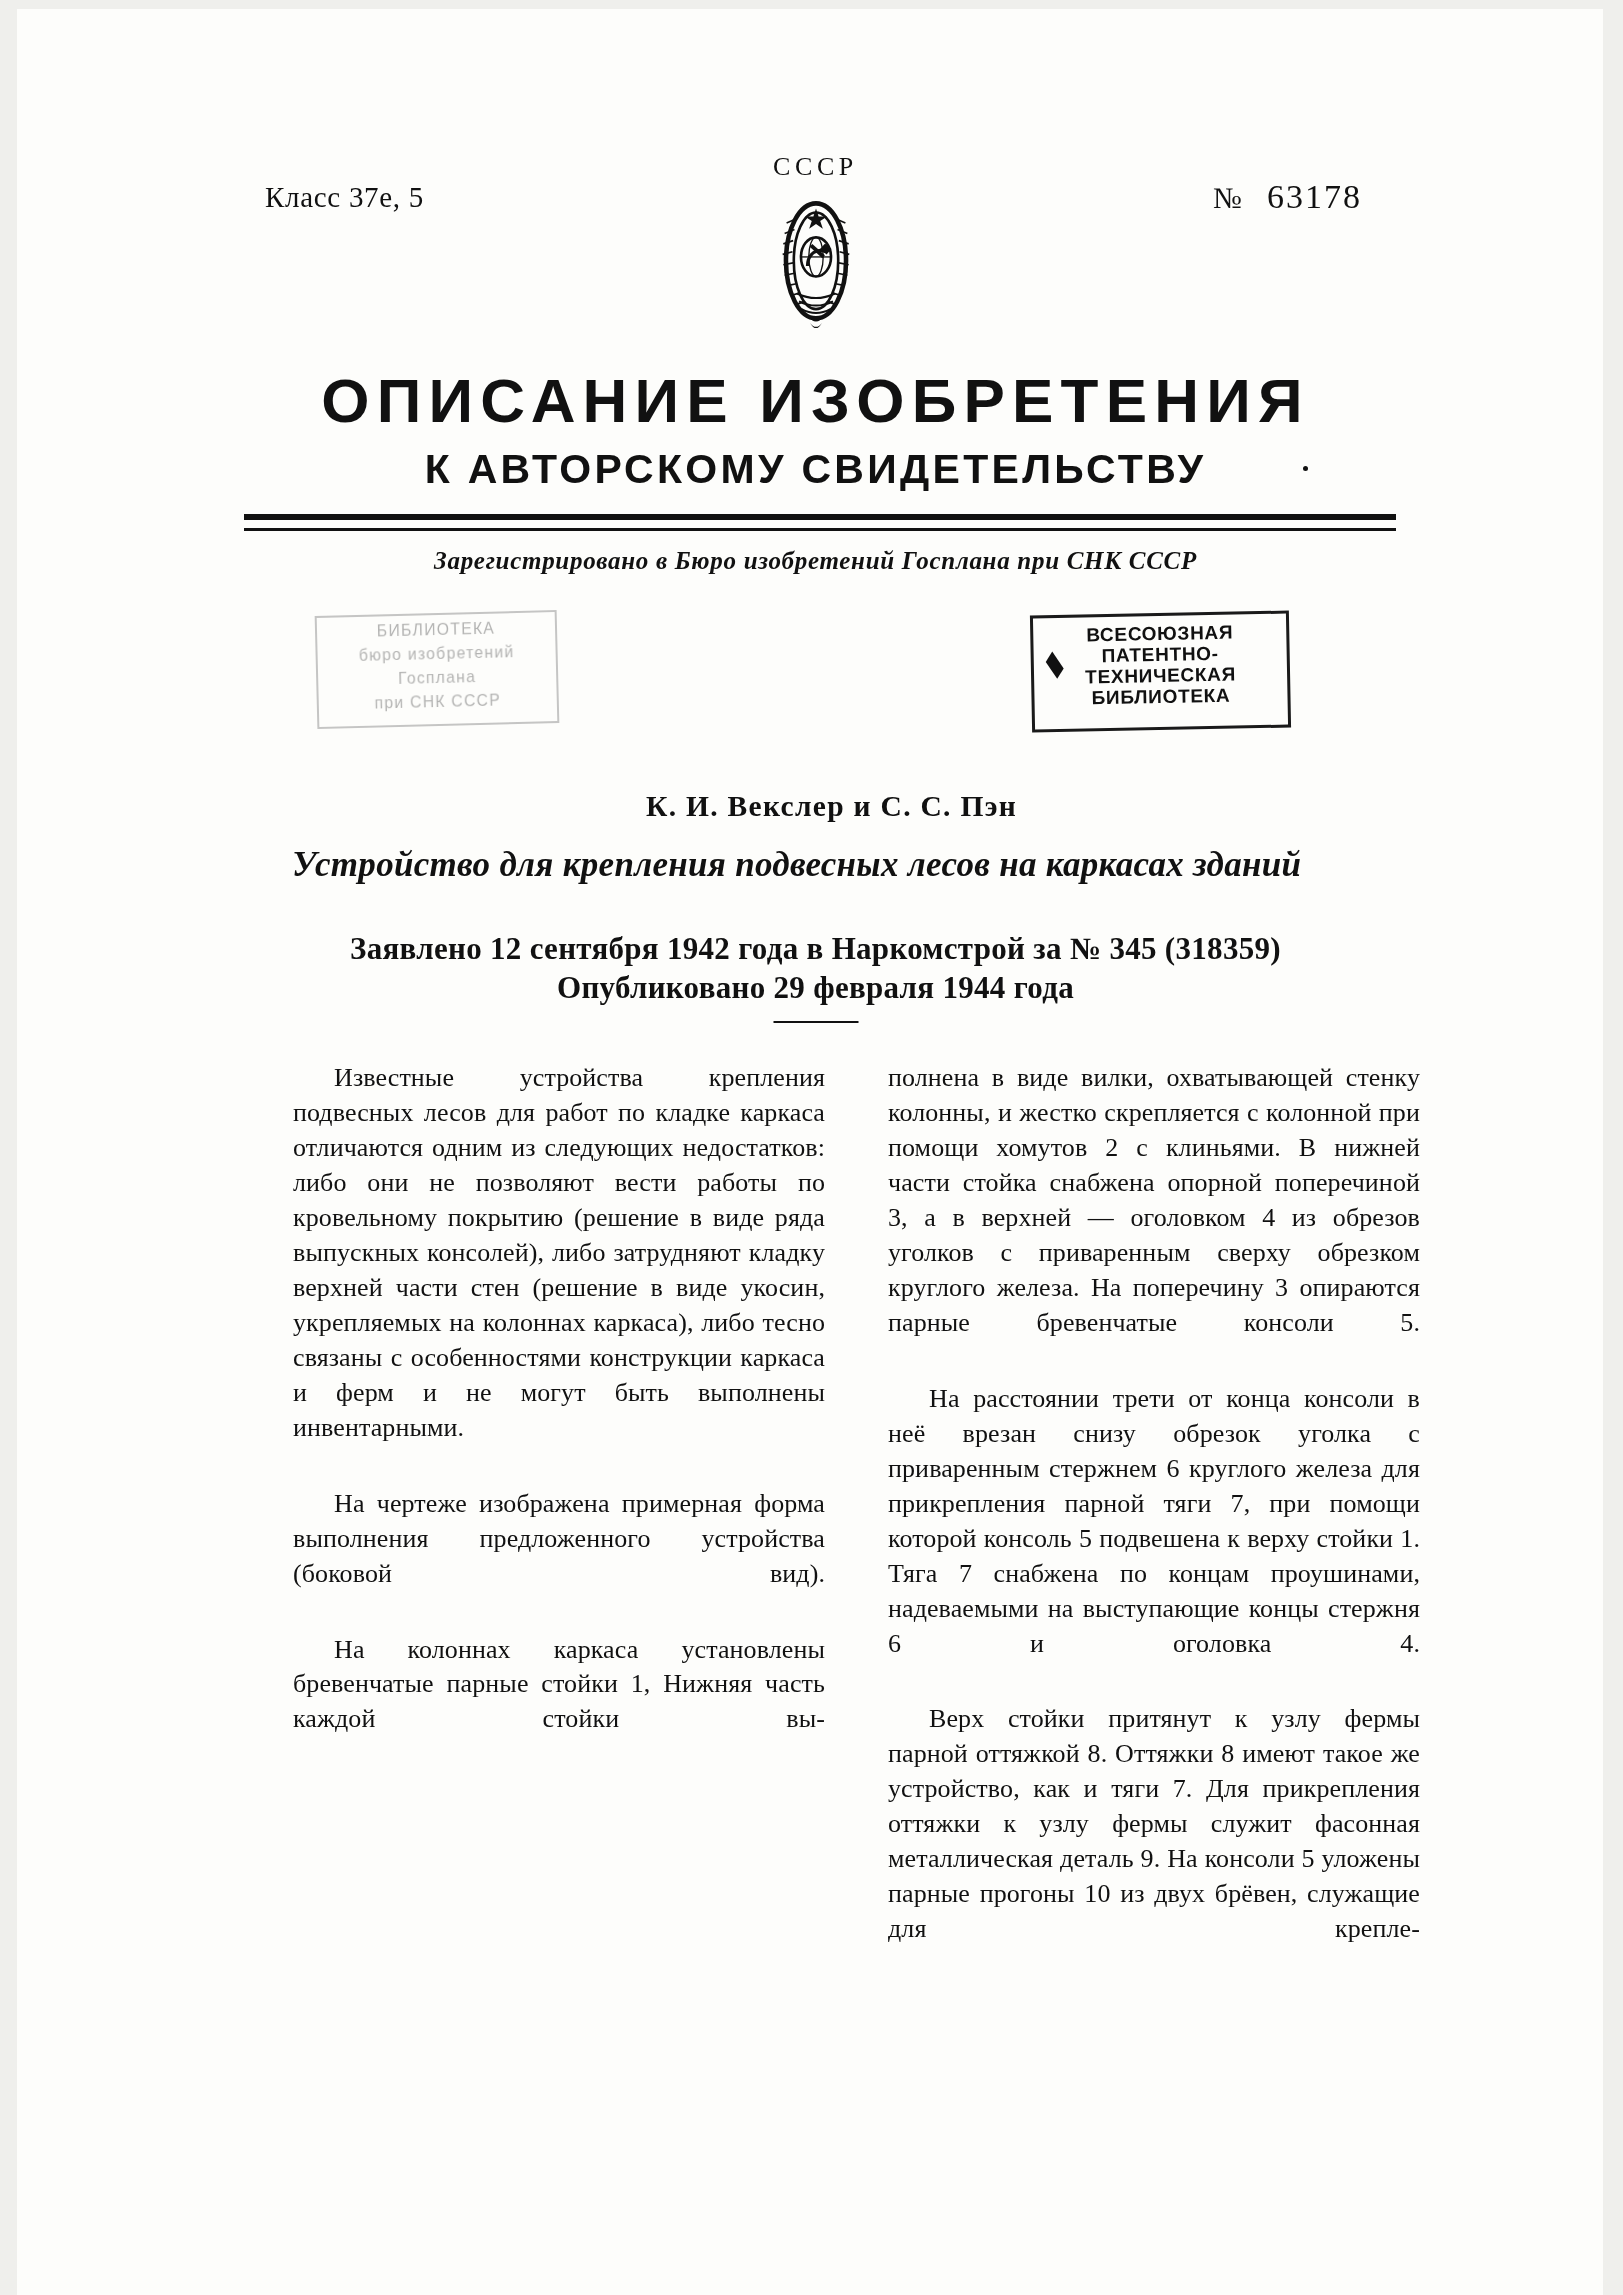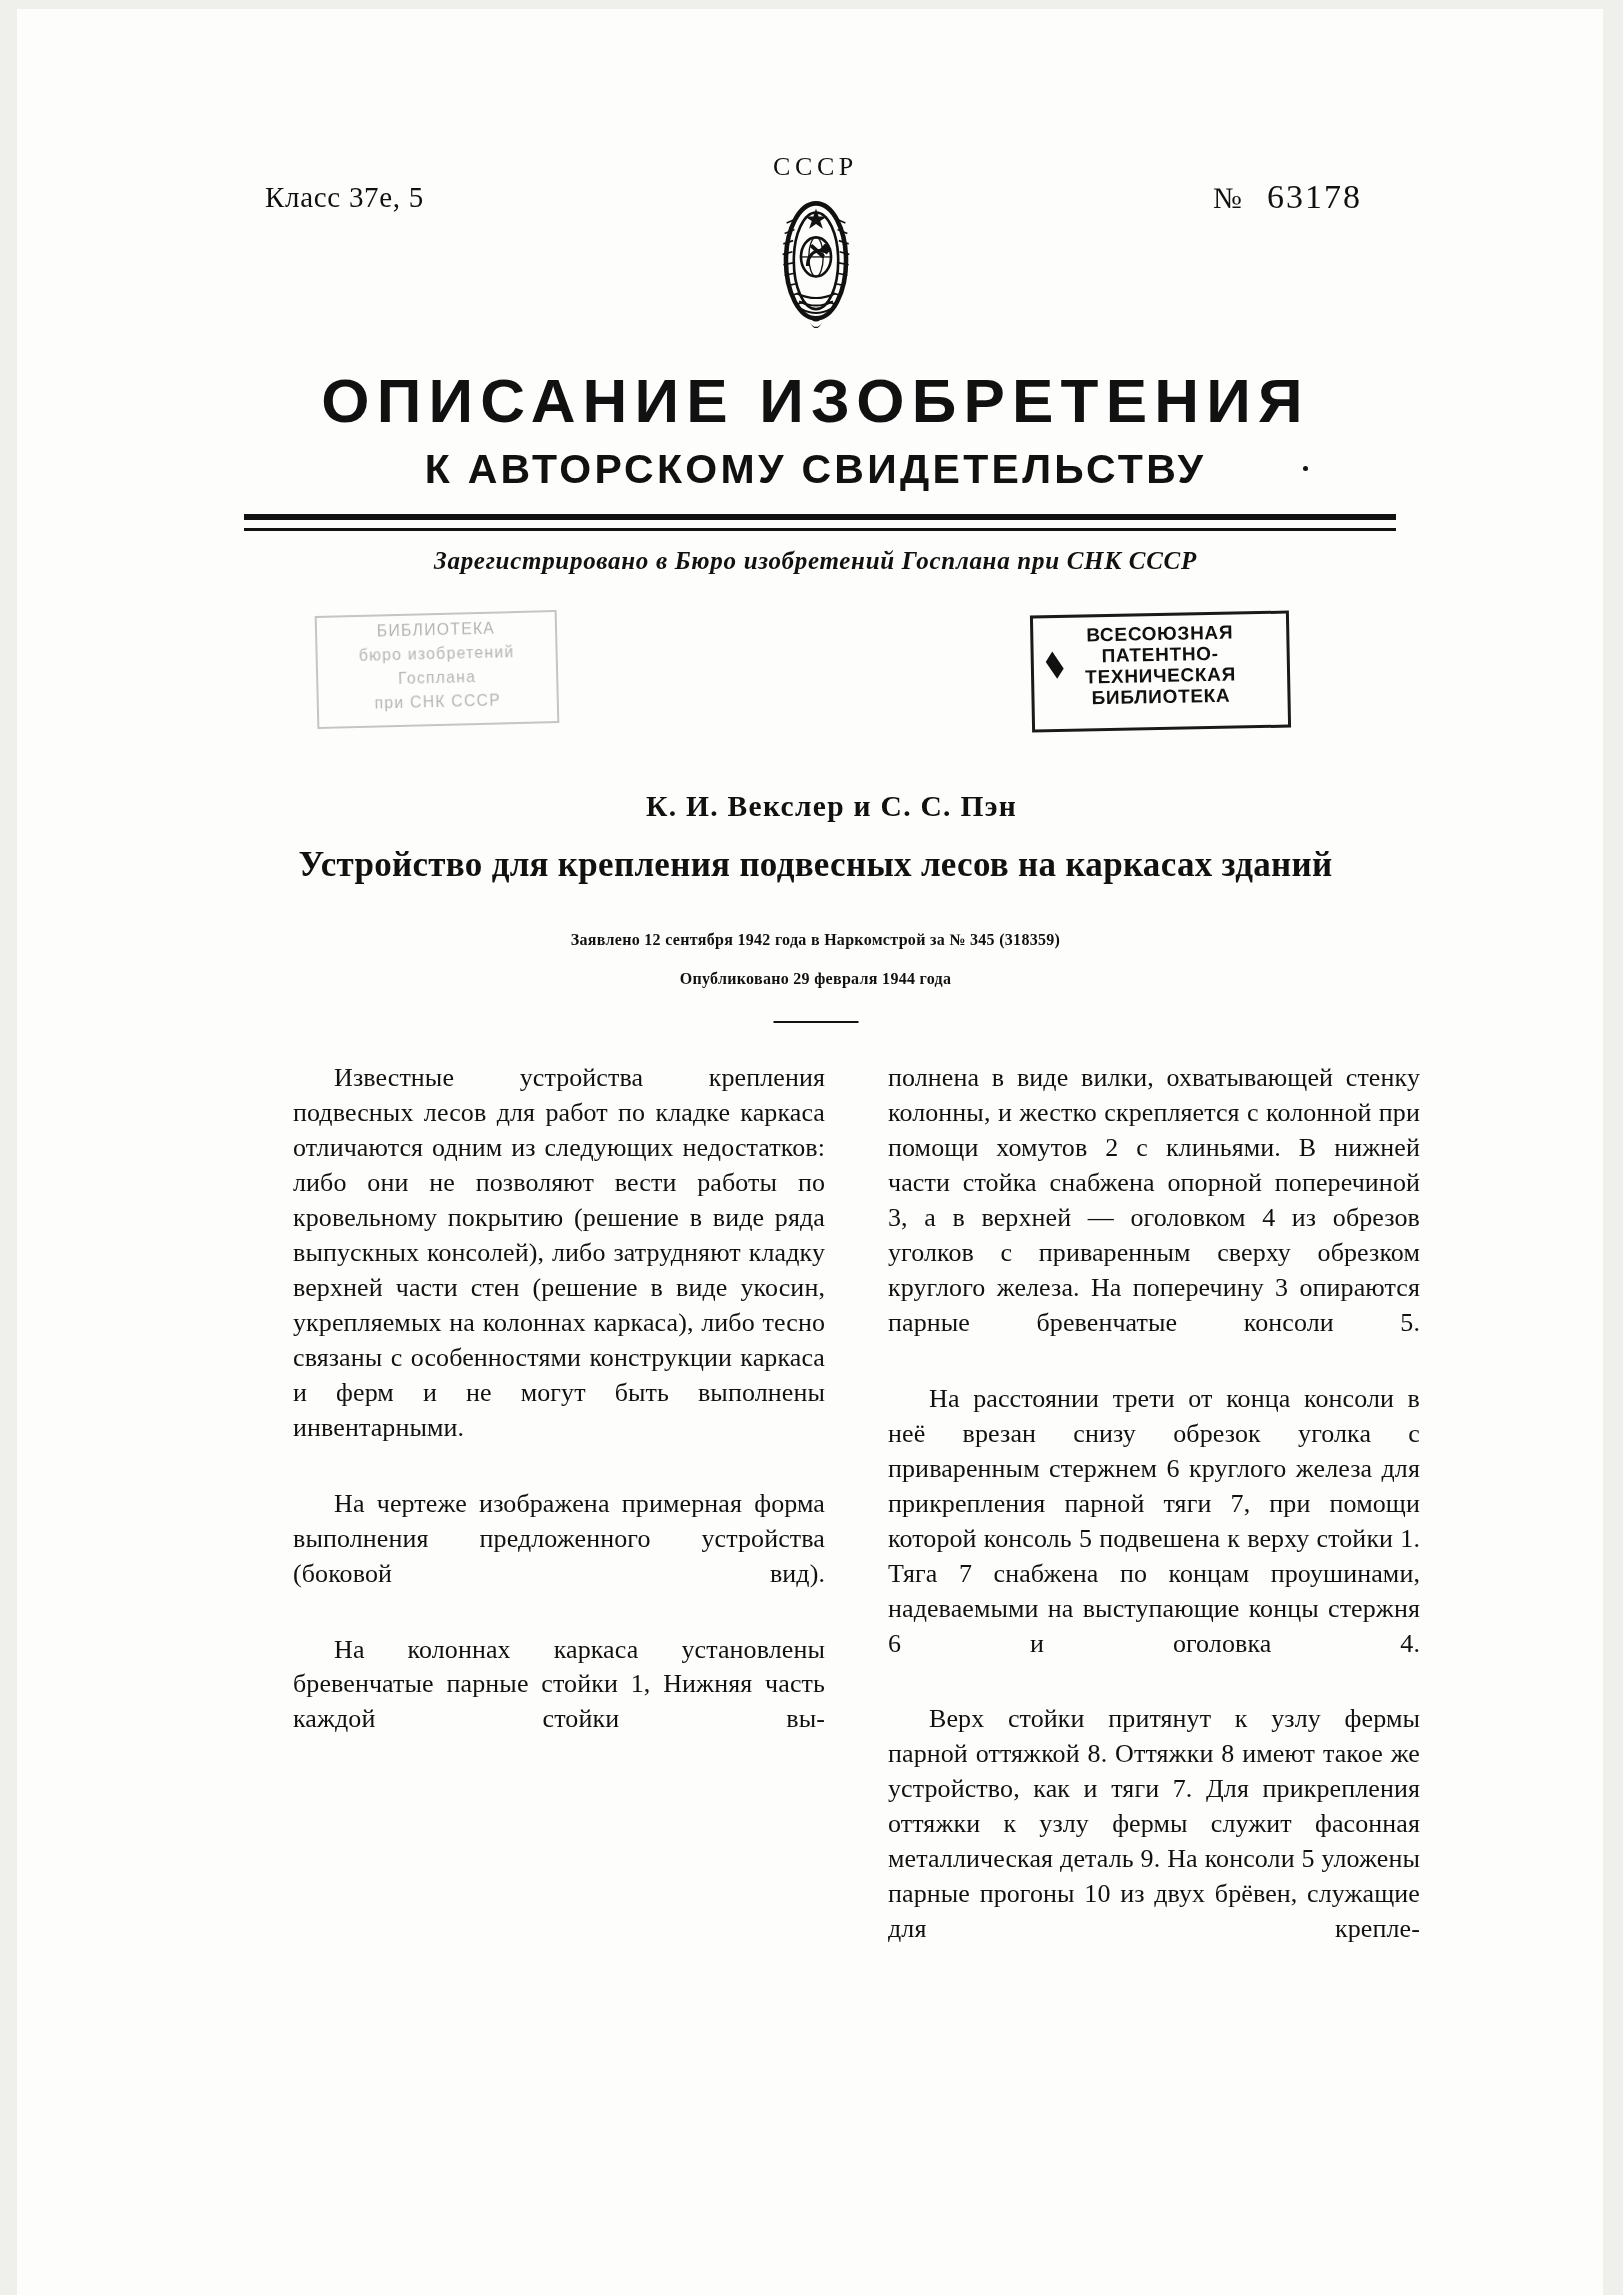--- a/index.html
+++ b/index.html
@@ -211,34 +211,34 @@
     font-size: 29.5px;
     font-weight: 700;
     letter-spacing: 1.3px;
   }
 
   .invention-title {
     position: absolute;
     left: 128px;
     top: 844px;
     width: 1047px;
-    text-align: center;
     font-size: 35px;
     font-weight: 700;
     line-height: 1.22;
     letter-spacing: 0.3px;
+    font-style: italic;
   }
 
   .filing-line,
   .publication-line {
     position: absolute;
     left: 0;
     width: 1303px;
     text-align: center;
-    font-size: 16px;
+    font-size: 31px;
     font-weight: 700;
     letter-spacing: 0.3px;
   }
   .filing-line      { top: 931px; }
   .publication-line { top: 970px; }
 
   
   .mini-rule {
     position: absolute;
     left: 50%;

